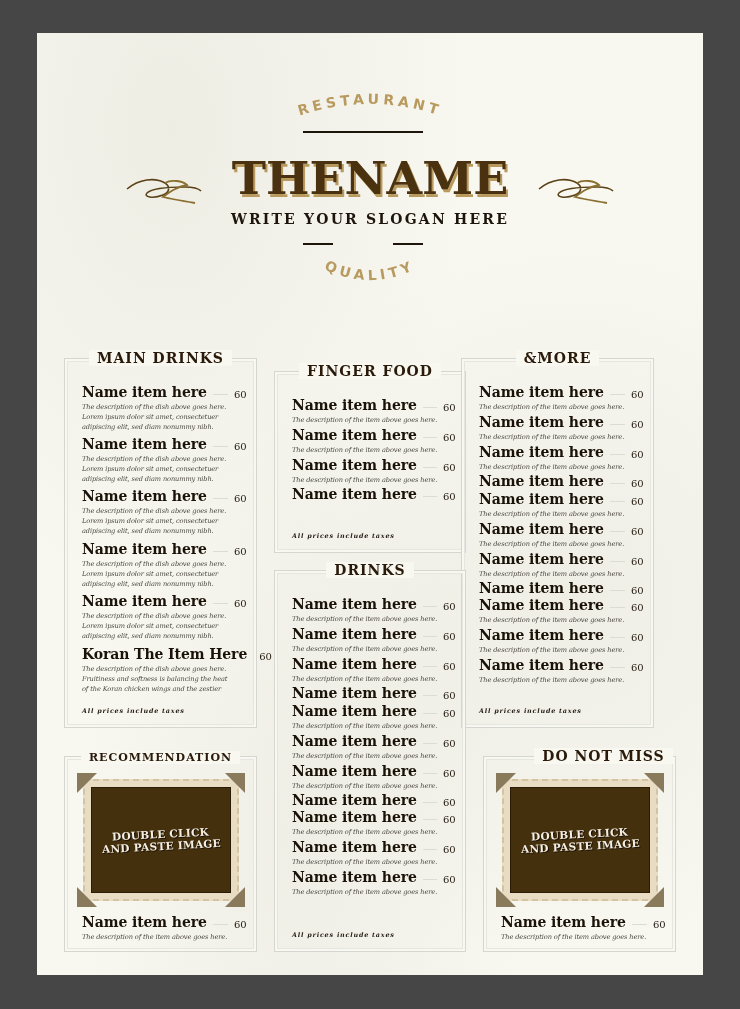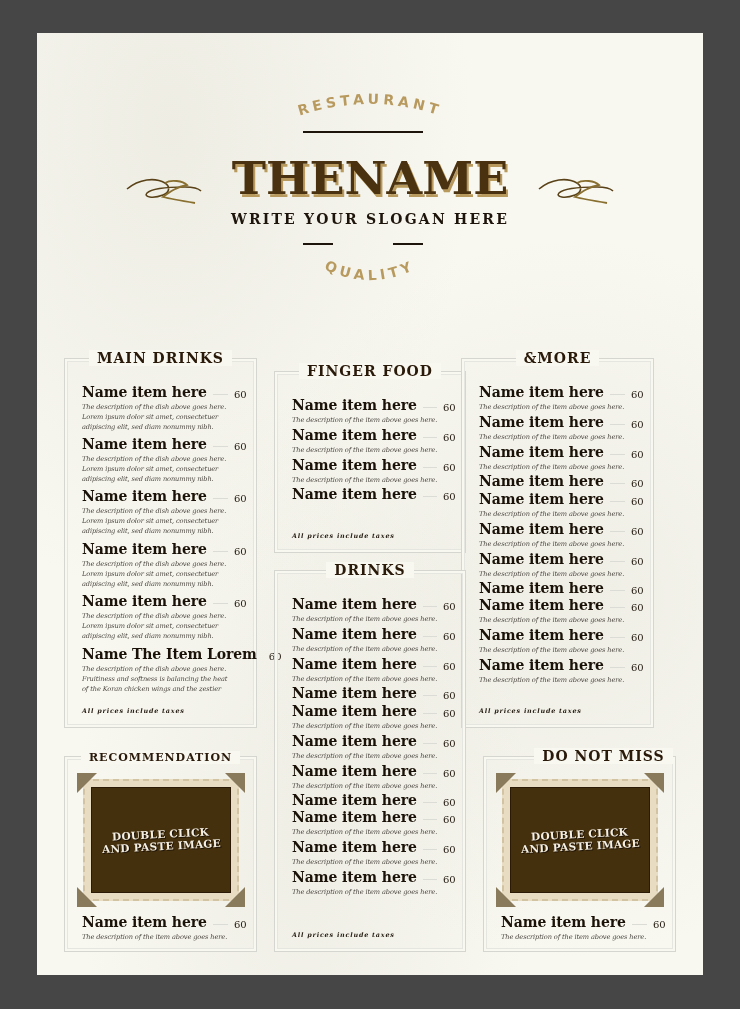--- a/index.html
+++ b/index.html
@@ -191,21 +191,21 @@
           <span class="item-name">Name item here</span>
           <span class="item-rule"></span>
           <span class="item-price">60</span>
         </div>
       <div class="item-desc">The description of the dish above goes here.
 Lorem ipsum dolor sit amet, consectetuer
 adipiscing elit, sed diam nonummy nibh.</div>
     </div>
     <div class="item" style="top:290px;">
       <div class="item-row">
-          <span class="item-name">Name The Item Lorem</span>
+          <span class="item-name">Koran The Item Here</span>
           <span class="item-rule"></span>
           <span class="item-price">60</span>
         </div>
       <div class="item-desc">The description of the dish above goes here.
 Fruitiness and softness is balancing the heat
 of the Koran chicken wings and the zestier</div>
     </div>
     <div class="taxes" style="top:348px;">All prices include taxes</div>
   </div>
 

